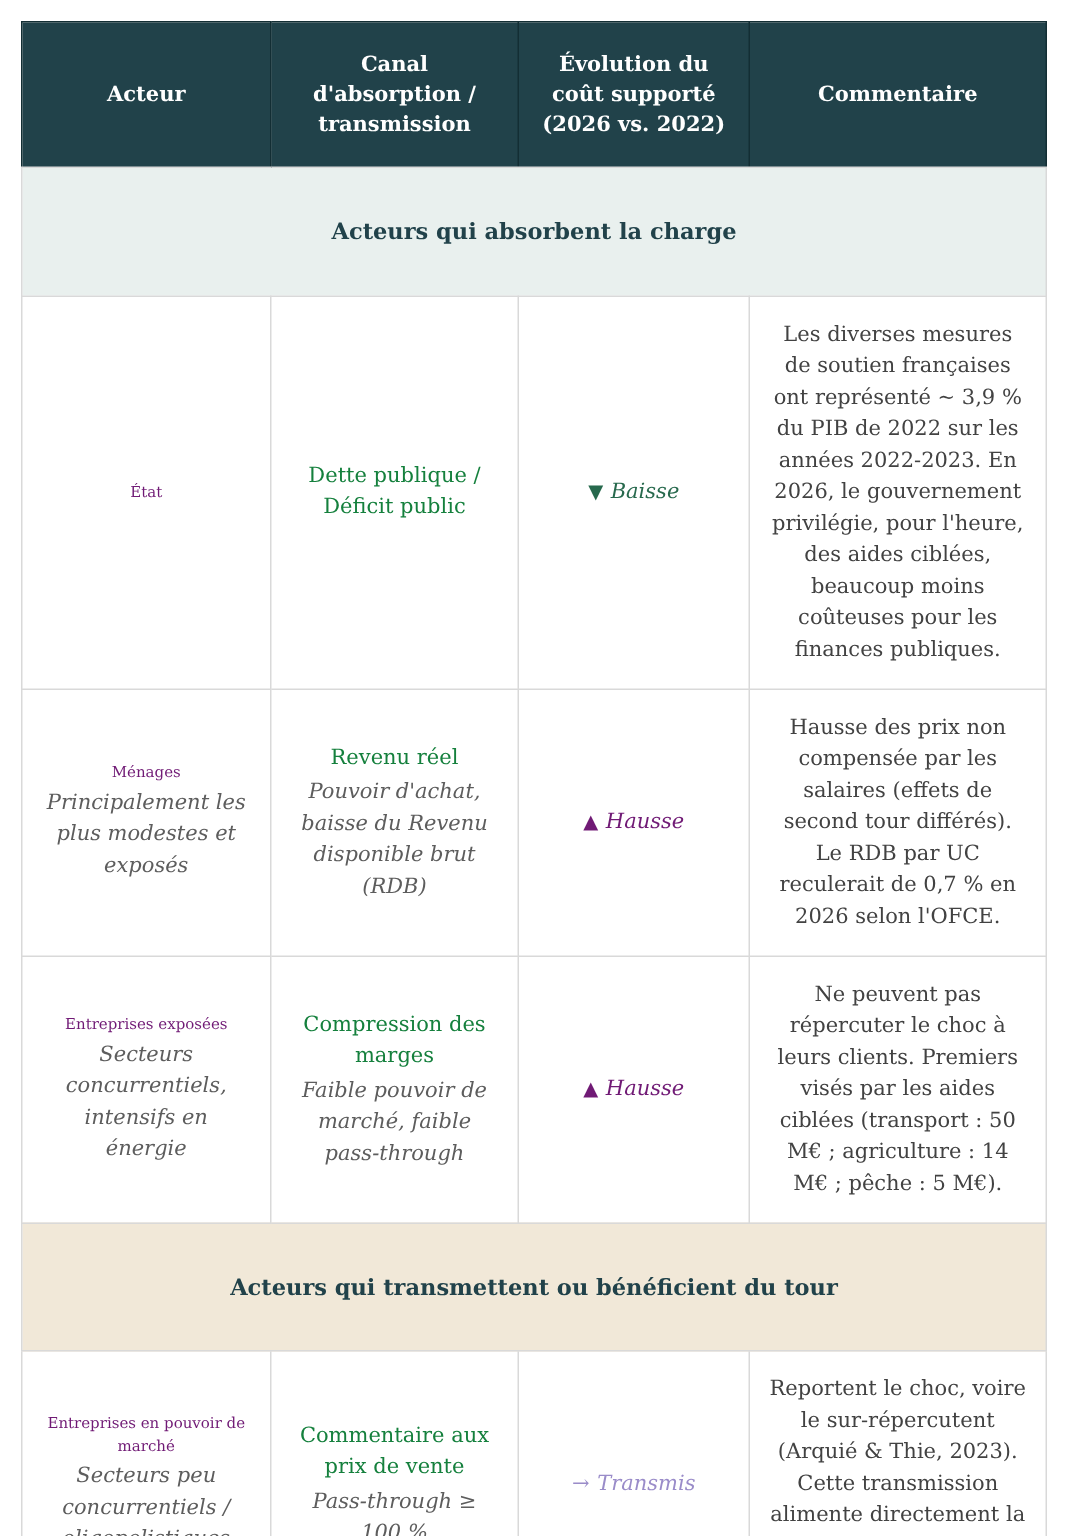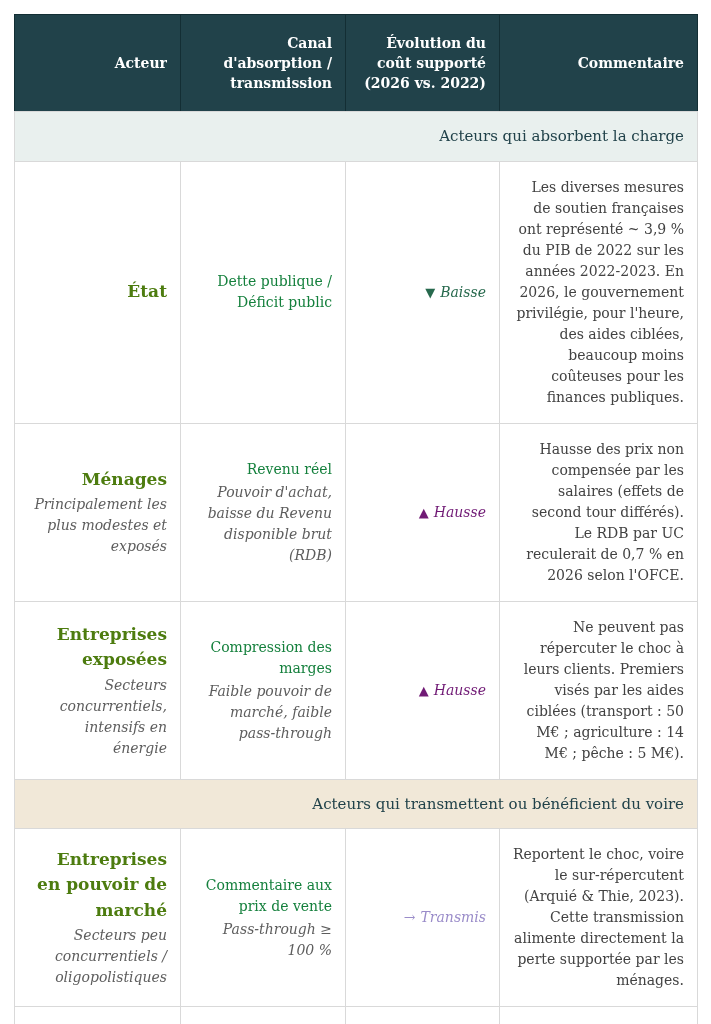--- a/index.html
+++ b/index.html
@@ -24,53 +24,53 @@
     background: #ffffff;
   }
   col.c-actor   { width: 166px; }
   col.c-canal   { width: 165px; }
   col.c-evol    { width: 154px; }
   col.c-comment { width: 198px; }
 
   th, td {
     border: 1px solid #d9d9d9;
     vertical-align: middle;
-    text-align: right;
+    text-align: center;
     padding: 14px 13px;
     font-size: 14px;
     line-height: 1.5;
     word-wrap: break-word;
   }
 
   thead th {
     background: #21424a;
     color: #ffffff;
     font-weight: bold;
     font-size: 14px;
     line-height: 1.45;
     border: 1px solid #132e34;
     border-bottom: 1px solid #d9d9d9;
     height: 68px;
     vertical-align: middle;
   }
 
   tr.section-row td {
-    font-weight: normal;
+    font-weight: bold;
     font-size: 15px;
     color: #21424a;
-    padding: 13px 13px;
+    padding: 31px 13px;
     height: 20px;
   }
   tr.section-absorb td   { background: #e9f0ee; }
   tr.section-transmit td { background: #f1e8d8; }
 
   td .actor-name {
-    font-weight: bold;
-    color: #4d7c0f;
-    font-size: 17px;
+    font-weight: normal;
+    color: #701a75;
+    font-size: 10px;
   }
   td .sub {
     font-style: italic;
     color: #5d5d5d;
     margin-top: 2px;
   }
   td .sub:empty { display: none; }
   td .canal-main { color: #15803d; }
 
   td.evol-cell { font-style: italic; margin-top: 44px; }
@@ -154,21 +154,21 @@
           <div class="canal-main">Compression des marges</div>
           <div class="sub">Faible pouvoir de marché, faible pass-through</div>
         </td>
         <td class="evol-cell">
           <span class="ev-hausse"><span class="ev-icon">▲</span><span>Hausse</span></span>
         </td>
         <td class="comment-cell">Ne peuvent pas répercuter le choc à leurs clients. Premiers visés par les aides ciblées (transport : 50 M€ ; agriculture : 14 M€ ; pêche : 5 M€).</td>
       </tr>
 
       <tr class="section-row section-transmit">
-        <td colspan="4">Acteurs qui transmettent ou bénéficient du voire</td>
+        <td colspan="4">Acteurs qui transmettent ou bénéficient du tour</td>
       </tr>
 
       <tr class="r-marche">
         <td>
           <div class="actor-name">Entreprises en pouvoir de marché</div>
           <div class="sub">Secteurs peu concurrentiels / oligopolistiques</div>
         </td>
         <td>
           <div class="canal-main">Commentaire aux prix de vente</div>
           <div class="sub">Pass-through ≥ 100 %</div>

